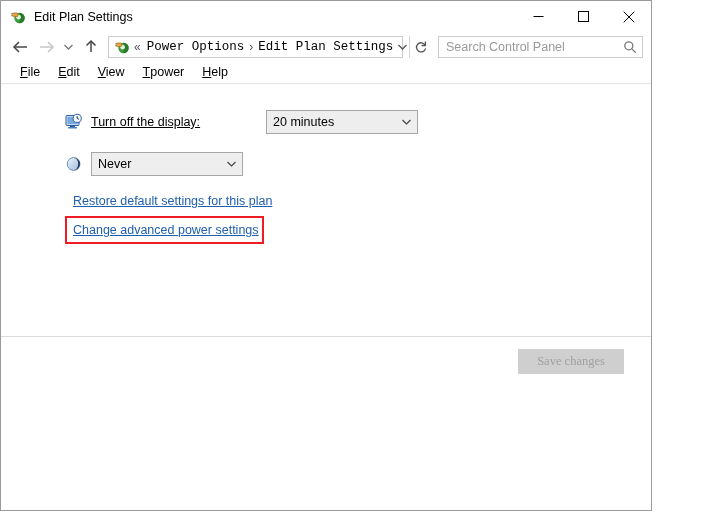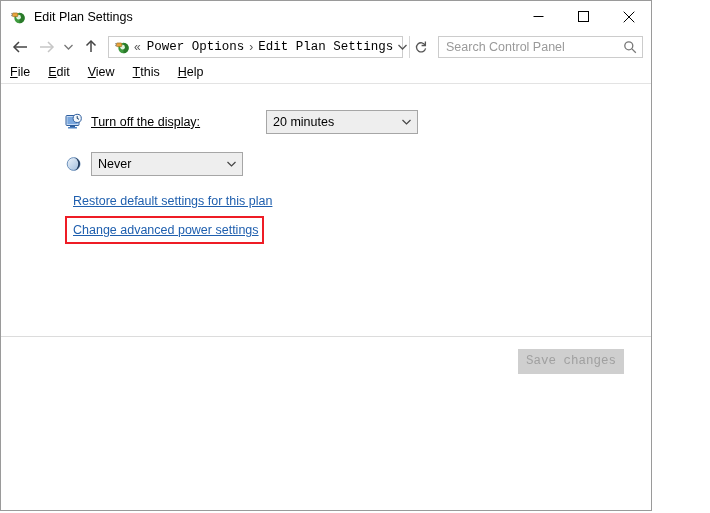--- a/index.html
+++ b/index.html
@@ -144,20 +144,21 @@
     width: 24px;
     display: flex; align-items: center; justify-content: center;
     flex: none;
   }
 
   
   #menubar {
     height: 22px;
     display: flex;
     align-items: center;
+    padding-left: 10px;
     background: #ffffff;
   }
   .menu-item {
     font-size: 12.5px;
     color: #000000;
     padding: 2px 9px;
     white-space: nowrap;
   }
   .menu-item u { text-decoration: underline; }
 
@@ -276,21 +277,21 @@
     align-items: center;
     justify-content: flex-end;
     padding-right: 18px;
     background: #ffffff;
   }
   .btn {
     height: 25px;
     min-width: 86px;
     border: 5px solid #ef4444;
     background: #e4e4e4;
-    font-family: Liberation Mono, monospace;
+    font-family: Liberation Serif, serif;
     font-size: 12.5px;
     color: #000000;
     display: flex;
     align-items: center;
     justify-content: center;
     box-sizing: border-box;
     padding: 0 10px;
     white-space: nowrap;
   }
   .btn.disabled {
@@ -411,21 +412,21 @@
           <line x1="8.9" y1="8.9" x2="12.8" y2="12.8" stroke="#777" stroke-width="1.3"></line>
         </svg>
       </span>
     </div>
   </div>
 
   <div id="menubar">
     <div class="menu-item"><u>F</u><span>ile</span></div>
     <div class="menu-item"><u>E</u><span>dit</span></div>
     <div class="menu-item"><u>V</u><span>iew</span></div>
-    <div class="menu-item"><u>T</u><span>this</span></div>
+    <div class="menu-item"><u>T</u><span>power</span></div>
     <div class="menu-item"><u>H</u><span>elp</span></div>
   </div>
   <div id="menu-divider"></div>
 
   <div id="content">
 
     <div class="setting-row">
       <span class="setting-icon">
         <svg width="18" height="18" viewBox="0 0 18 18">
           <rect x="1" y="2.5" width="13" height="10" rx="1" fill="#cfe0f5" stroke="#2f5f9e" stroke-width="1"></rect>

